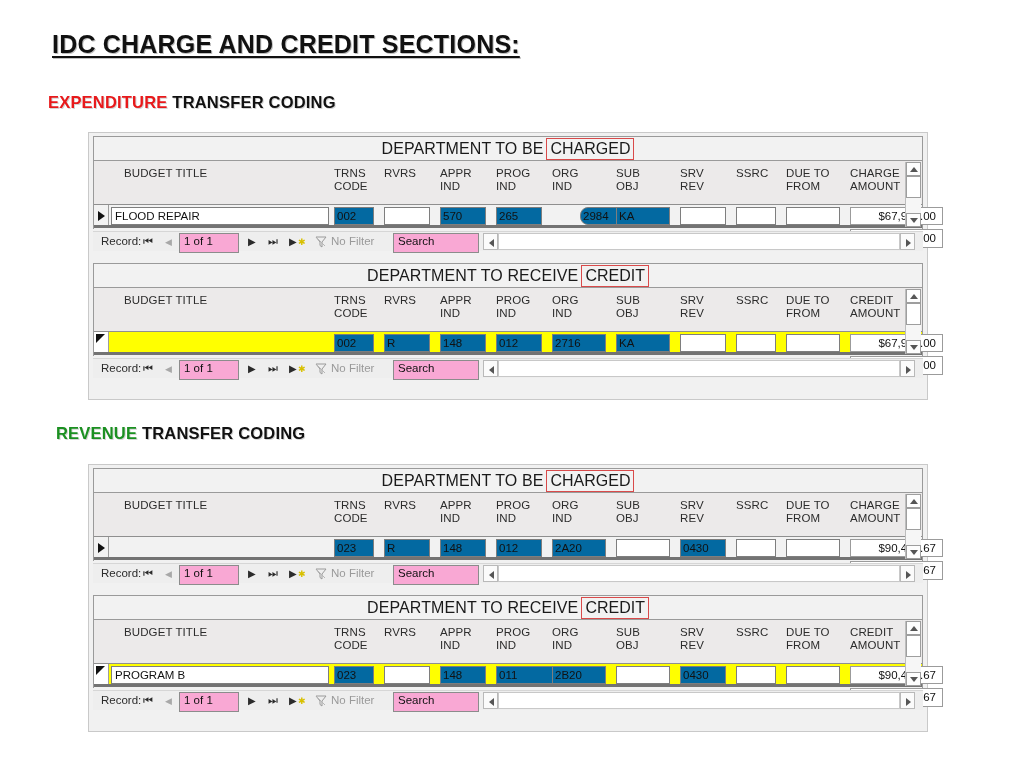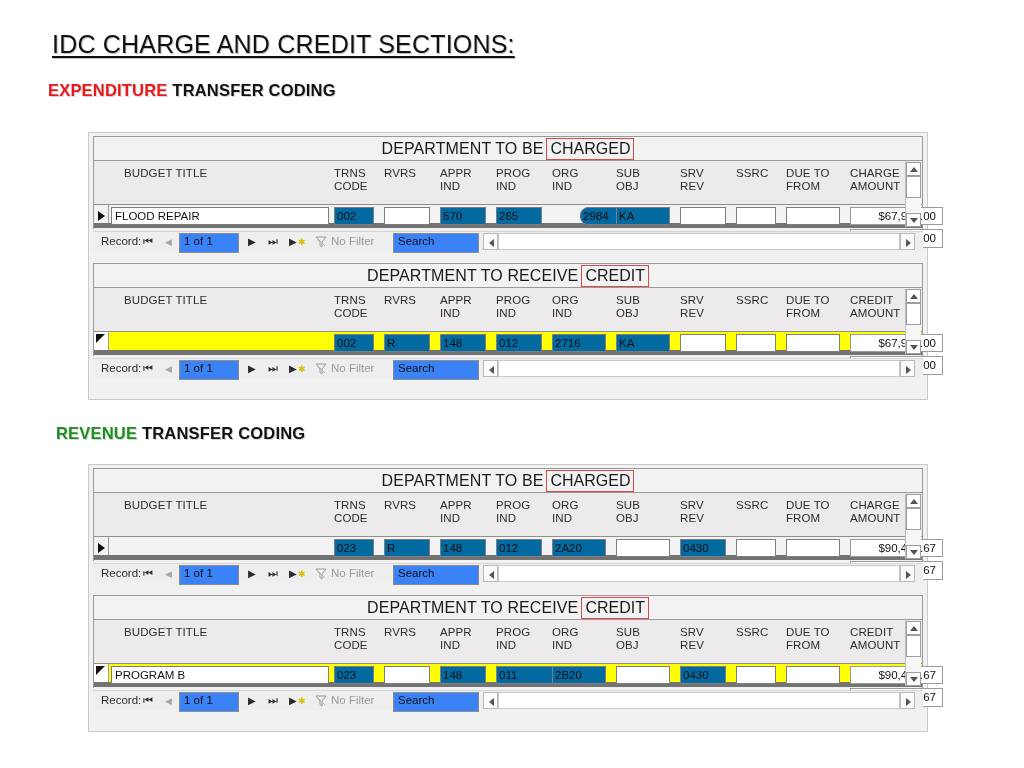--- a/index.html
+++ b/index.html
@@ -7,35 +7,35 @@
     width:1024px;height:768px;
     background:#ffffff;
     font-family:"Liberation Sans", sans-serif;
     overflow:hidden;
     position:relative;
   }
 
   
   .slide-title{
     position:absolute; left:52px; top:30px;
-    font-size:25px; font-weight:normal; color:#111;
+    font-size:25px; font-weight:bold; color:#111;
     text-decoration:underline;
     text-underline-offset:3px;
     letter-spacing:.2px;
     text-shadow:1px 1px 0 rgba(140,140,140,.55);
     white-space:nowrap;
   }
   .sub-head{
     position:absolute; left:48px;
     font-size:16.5px; font-weight:bold; color:#111;
     letter-spacing:.2px;
     text-shadow:1px 1px 0 rgba(160,160,160,.45);
     white-space:nowrap;
   }
-  #subhead-exp{ top:81px; }
+  #subhead-exp{ top:93px; }
   #subhead-rev{ left:56px; top:424px; }
   .kw-red{ color:#e8191b; }
   .kw-green{ color:#1b9021; }
 
   
   .form-shell{
     position:absolute;
     background:#f1f1f1;
     border:1px solid #c9c9c9;
     box-sizing:border-box;
@@ -84,21 +84,21 @@
     position:absolute; top:6px;
     font-size:11.5px; color:#2c2c2c;
     line-height:13px; letter-spacing:.1px;
     white-space:pre-line;
   }
 
   
   .datarow{
     position:relative; height:23px;
     background:#f2f2f2;
-    border-bottom:5px solid #737373;
+    border-bottom:3px solid #737373;
     box-sizing:border-box;
   }
   .datarow.newrec{ background:#ffff00; }
 
   .selbar{
     position:absolute; left:0; top:0; width:15px; height:100%;
     background:#f2f2f2; border-right:1px solid #9d9d9d;
     box-sizing:border-box;
   }
   .datarow.newrec .selbar{ background:#ffffff; }
@@ -185,21 +185,21 @@
     position:absolute; top:3px;
     font-size:11.5px; color:#2b2b2b; white-space:nowrap;
   }
   .nav-btn{
     position:absolute; top:3px;
     font-size:11px; color:#2b2b2b; line-height:14px;
     white-space:nowrap; font-family:"DejaVu Sans", sans-serif;
   }
   .nav-box{
     position:absolute; top:1px; height:20px;
-    background:#3b82f6; border:1px solid #8c8c8c;
+    background:#f9a8d4; border:1px solid #8c8c8c;
     box-sizing:border-box;
     font-size:11.5px; color:#111; line-height:15px;
     padding:0 4px; white-space:nowrap;
   }
   .nav-nofilter{
     position:absolute; top:3px;
     font-size:11.5px; color:#9a9a9a; white-space:nowrap;
   }
   .funnel{
     position:absolute; top:3px;

